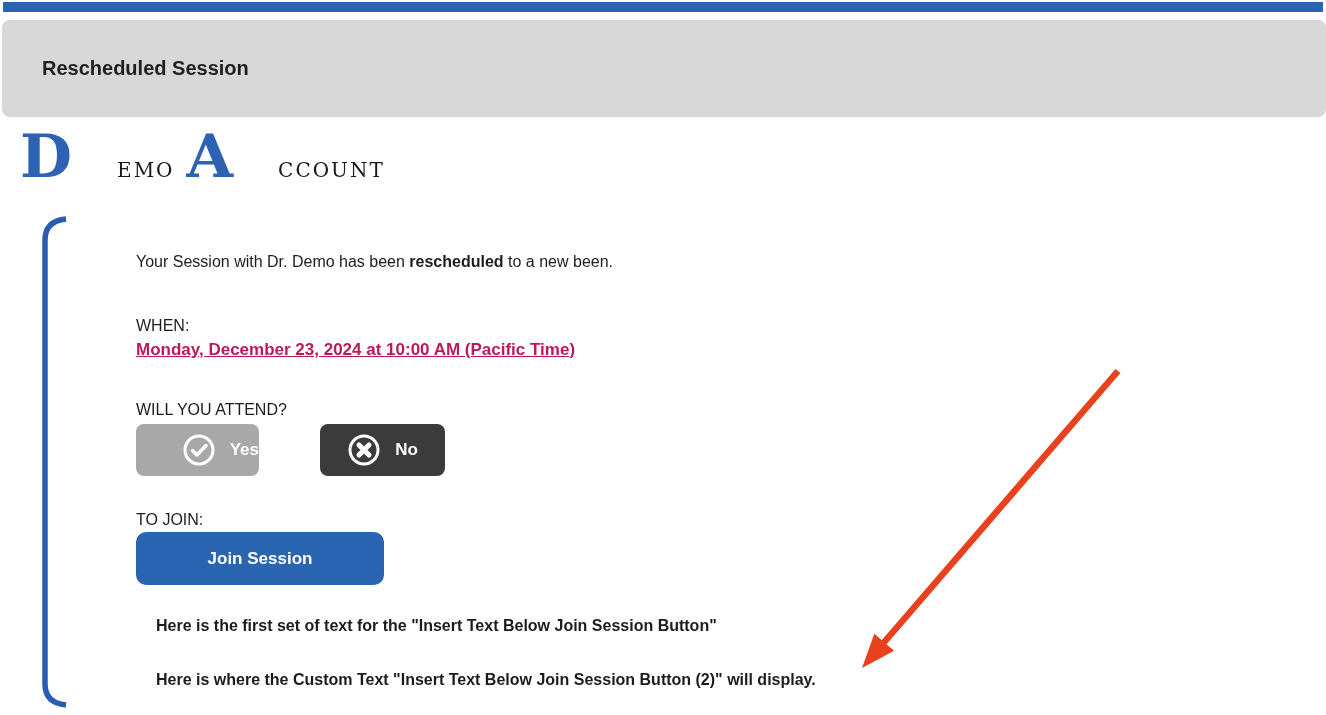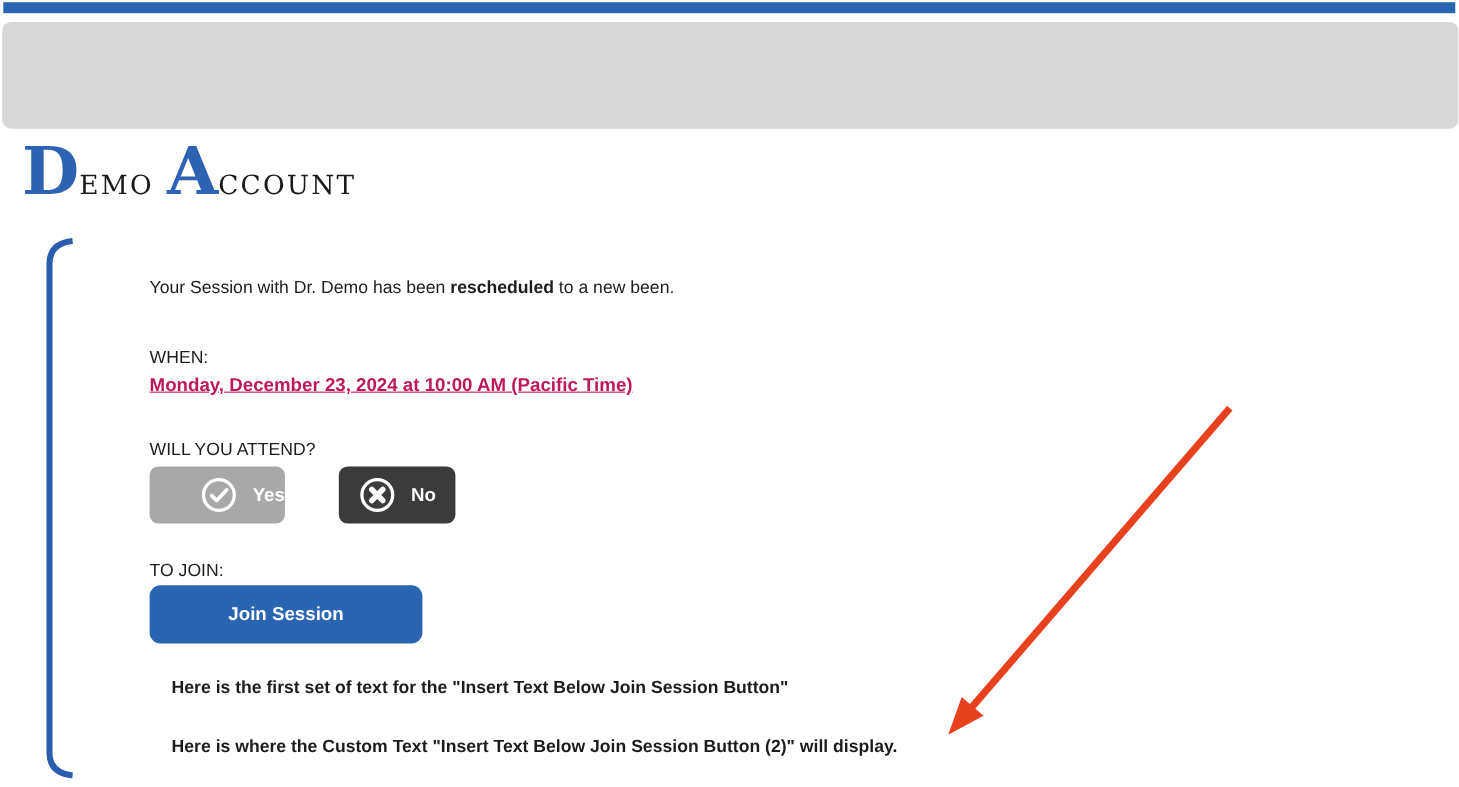--- a/index.html
+++ b/index.html
@@ -23,21 +23,21 @@
   .logo {
     position: absolute; left: 20px; top: 126px; white-space: nowrap;
     font-family: "DejaVu Serif", serif;
   }
   .logo .initial {
     font-size: 60px; font-weight: bold; color: #2e63b4; line-height: 1;
     vertical-align: baseline; letter-spacing: 0;
     text-shadow: 1px 0 0 #ffffff inset;
   }
   .logo .small {
-    font-size: 24px; color: #1a1a1a; letter-spacing: 2px; vertical-align: baseline;
+    font-size: 20px; color: #1a1a1a; letter-spacing: 2px; vertical-align: baseline; margin-left: 45px;
   }
   .logo .gap { display: inline-block; width: 12px; }
 
   .quote-border { position: absolute; left: 40px; top: 216px; }
 
   .intro { position: absolute; left: 136px; top: 253px; font-size: 16px; color: #1d1d1d; }
   .intro .b { font-weight: bold; }
 
   .label { position: absolute; left: 136px; font-size: 16px; color: #1d1d1d; }
   .when-label   { top: 317px; }
@@ -45,21 +45,21 @@
   .attend-label { top: 401px; }
   .tojoin-label { top: 511px; }
 
   .rsvp-btn {
     position: absolute; top: 424px; height: 52px; border: none; border-radius: 8px;
     display: flex; align-items: center; justify-content: center; gap: 14px;
     color: #ffffff; font-size: 17px; font-weight: bold; cursor: pointer;
     font-family: "Liberation Sans", sans-serif;
   }
   .yes-btn { left: 136px; width: 123px; background: #a8a8a8; justify-content: flex-end; }
-  .no-btn  { left: 308px; width: 106px; background: #3b3b3b; }
+  .no-btn  { left: 320px; width: 125px; background: #3b3b3b; }
 
   .join-btn {
     position: absolute; left: 136px; top: 532px; width: 248px; height: 53px;
     background: #2a65b2; color: #ffffff; border: none; border-radius: 10px;
     font-size: 17px; font-weight: bold; cursor: pointer;
     display: flex; align-items: center; justify-content: center;
     font-family: "Liberation Sans", sans-serif;
   }
 
   .custom-text { position: absolute; left: 136px; font-size: 16px; font-weight: bold; color: #1c1c1c; margin-left: 20px; }
@@ -67,20 +67,21 @@
   .custom-text-2 { top: 671px; }
 
   .arrow-annotation { position: absolute; left: 840px; top: 360px; pointer-events: none; }
 </style>
 </head>
 <body>
 
 <div class="top-bar"></div>
 
 <div class="header-bar">
+  <span class="bold">Rescheduled Session</span>
 </div>
 
 <div class="logo">
   <span class="initial">D</span><span class="small">EMO</span><span class="gap"></span><span class="initial">A</span><span class="small">CCOUNT</span>
 </div>
 
 <svg class="quote-border" width="34" height="492" viewBox="0 0 34 492">
   <path d="M 26 3 Q 5 5 5 24 L 5 468 Q 5 487 26 489" fill="none" stroke-width="5.5" stroke="#2a5cb0"></path>
 </svg>
 

